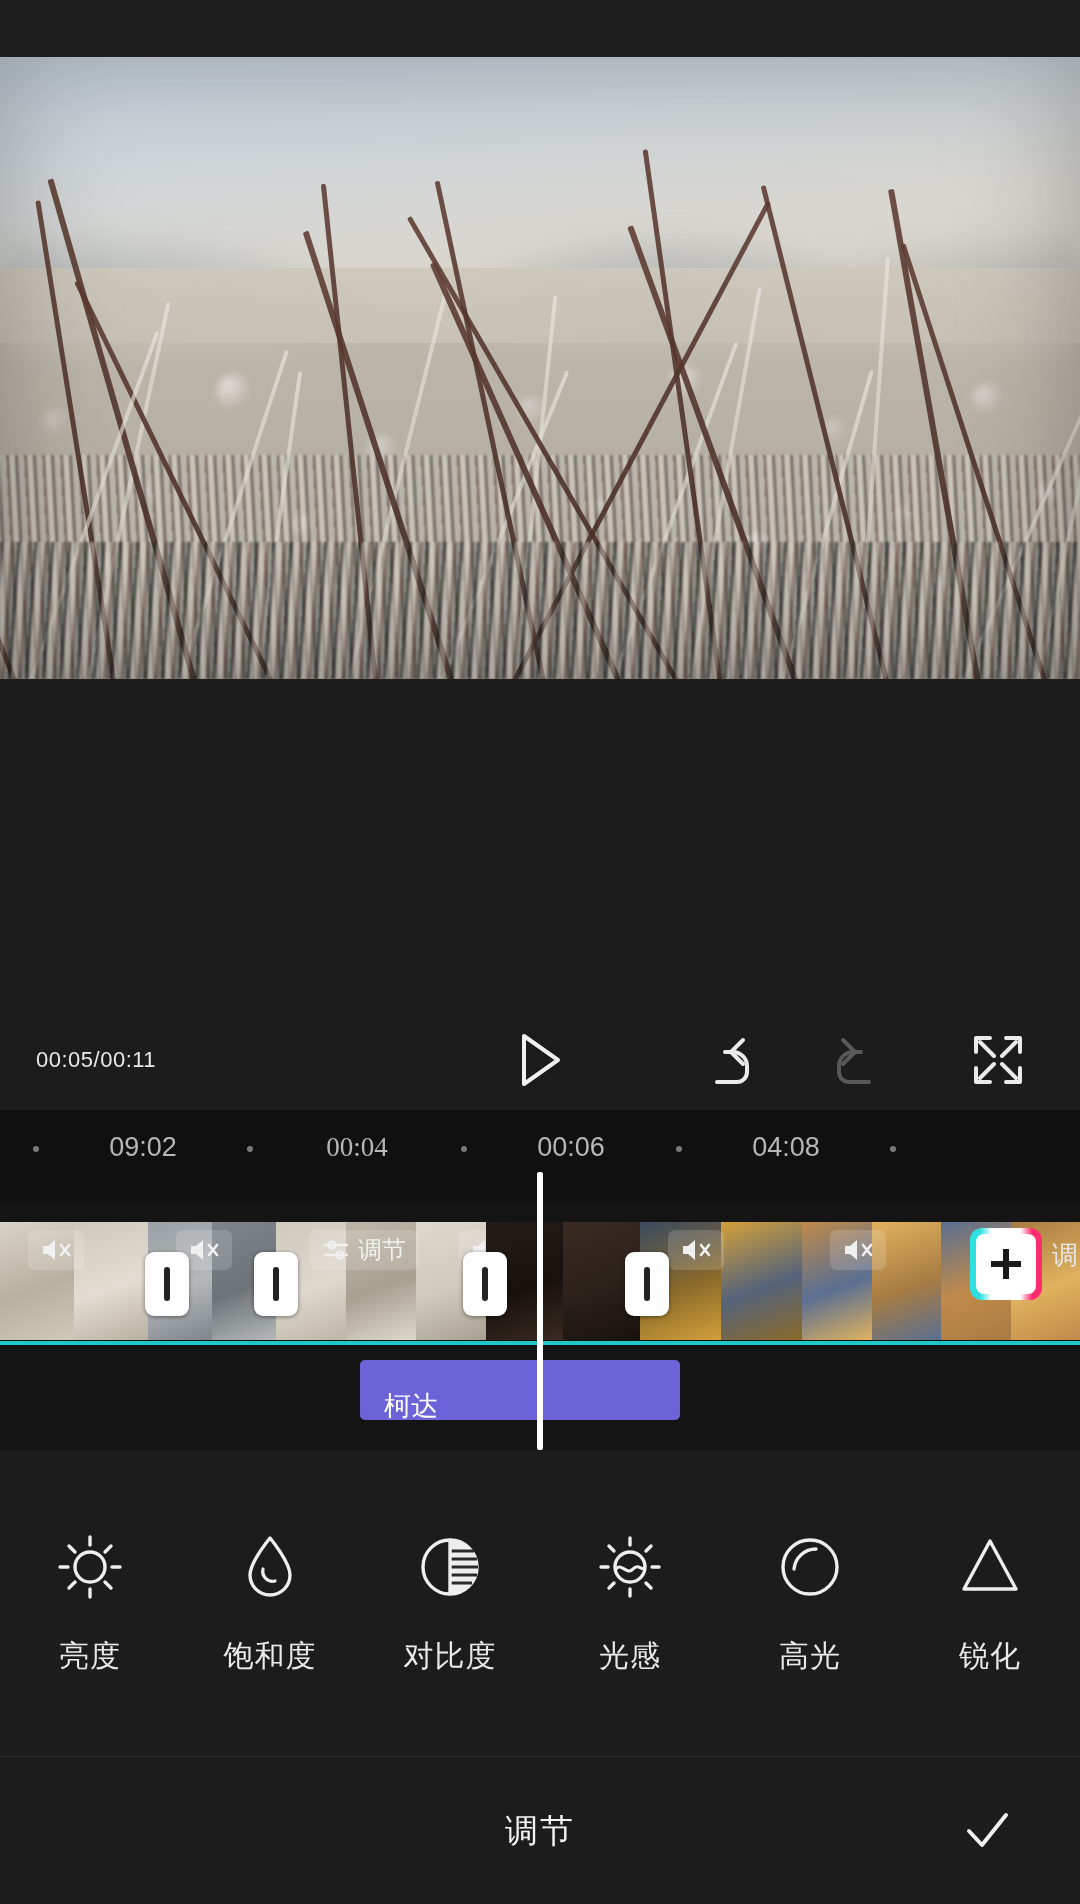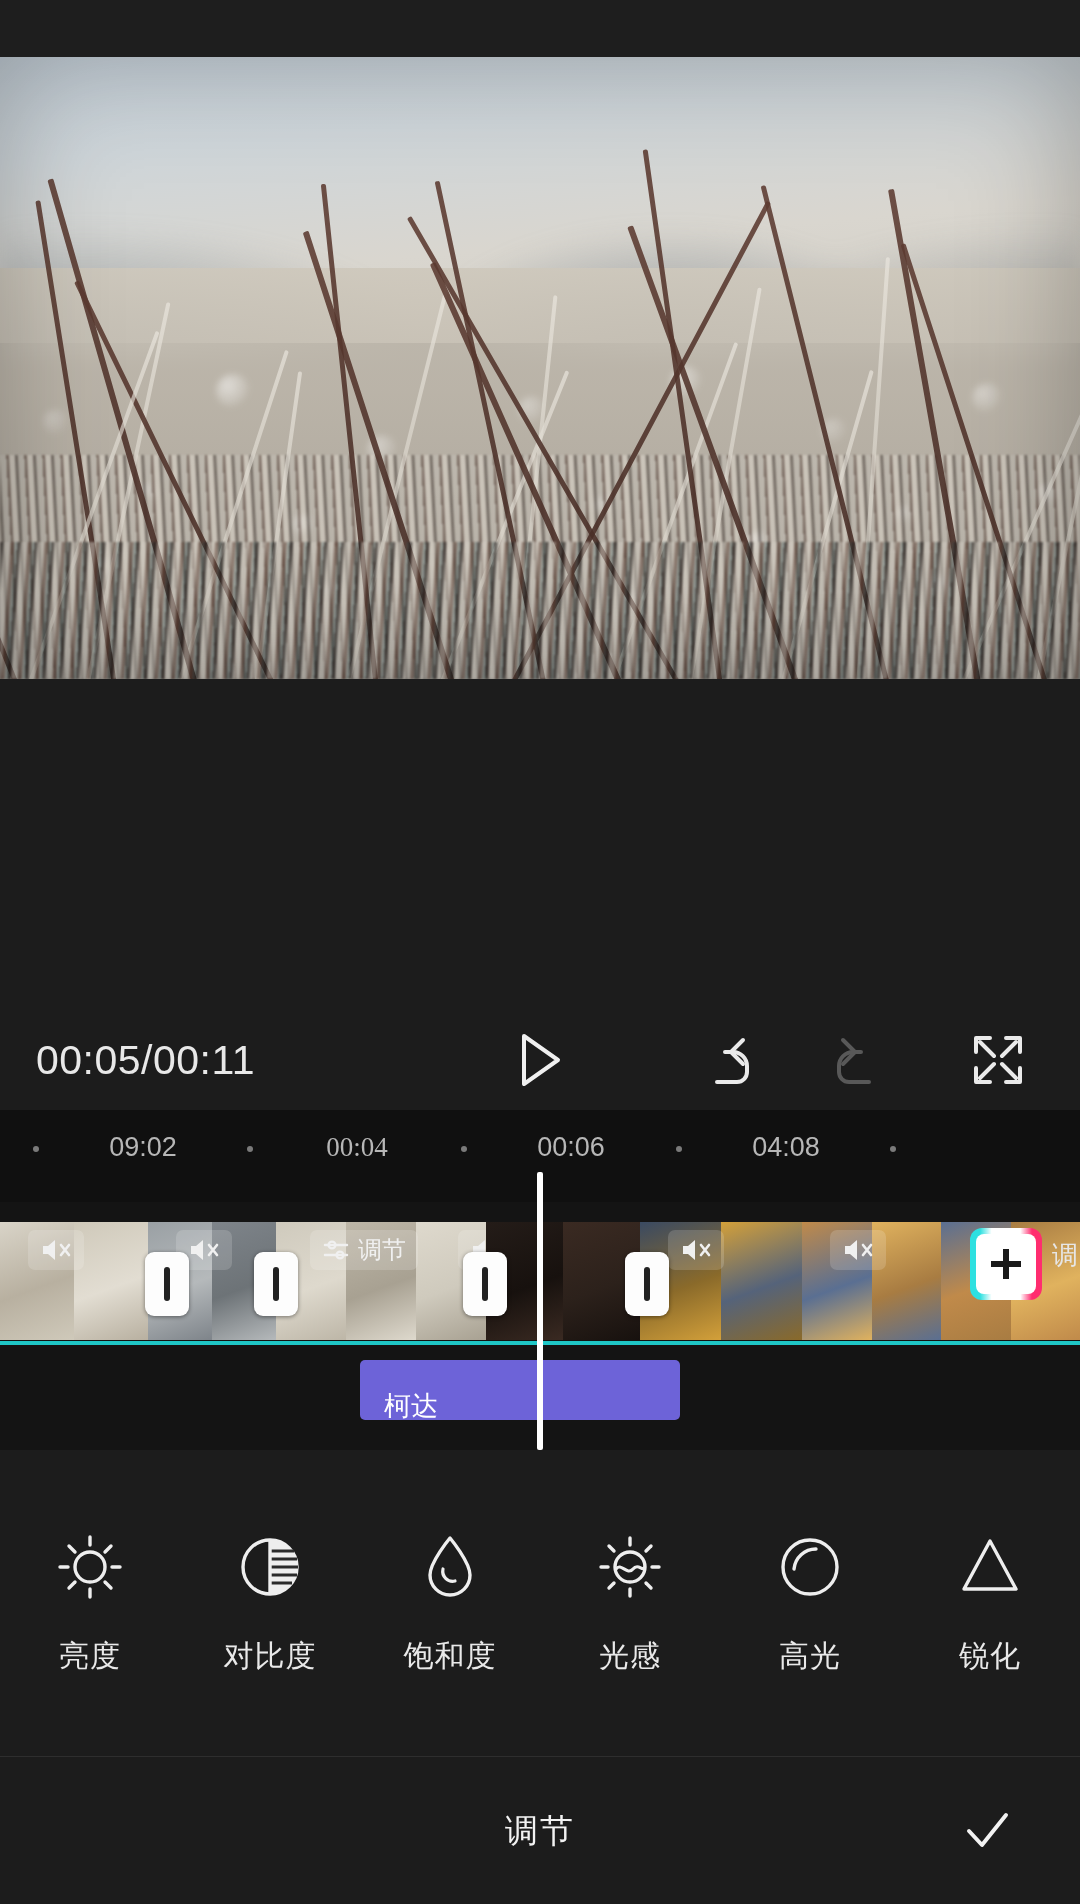--- a/index.html
+++ b/index.html
@@ -60,21 +60,21 @@
       rgba(90,62,50,.5) 11px, rgba(90,62,50,.5) 14px,
       rgba(40,90,96,.25) 15px, rgba(40,90,96,.25) 17px);
     filter:blur(1px);
   }
   .vignette { position:absolute; inset:0; box-shadow:inset 0 0 120px rgba(0,0,0,.28); }
 
   
   .playbar { position:absolute; left:0; top:1005px; width:1080px; height:110px; }
   .timecode {
     position:absolute; left:36px; top:50%; transform:translateY(-50%);
-    color:#e8e8e8; font-size:41px; letter-spacing:.5px; white-space:nowrap;
+    color:#e8e8e8; font-size:22px; letter-spacing:.5px; white-space:nowrap;
   }
   .play-btn { position:absolute; left:50%; top:50%; transform:translate(-50%,-50%);
               width:76px; height:76px; display:flex; align-items:center; justify-content:center; }
   .icon-right { position:absolute; top:50%; transform:translateY(-50%);
                 width:72px; height:72px; display:flex; align-items:center; justify-content:center; }
   .undo-btn { right:312px; }
   .redo-btn { right:190px; }
   .fullscreen-btn { right:46px; }
 
   
@@ -393,42 +393,42 @@
               <path d="M57 15 L51 21"></path>
               <path d="M21 51 L15 57"></path>
             </g>
           </svg>
         </div>
         <div class="tlabel">亮度</div>
       </div>
       <div class="tool">
         <div class="ticon">
           <svg width="72" height="72" viewBox="0 0 72 72">
+            <path d="M36 7 C36 7 16 31 16 44 A20 20 0 0 0 56 44 C56 31 36 7 36 7 Z" fill="none" stroke="#eee" stroke-width="3.4" stroke-linejoin="round"></path>
+            <path d="M29 38 A10 10 0 0 0 41 50" fill="none" stroke="#eee" stroke-width="3.2" stroke-linecap="round"></path>
+          </svg>
+        </div>
+        <div class="tlabel">饱和度</div>
+      </div>
+      <div class="tool">
+        <div class="ticon">
+          <svg width="72" height="72" viewBox="0 0 72 72">
             <circle cx="36" cy="36" r="27" fill="none" stroke="#eee" stroke-width="3.4"></circle>
             <path d="M36 9 A27 27 0 0 1 36 63 Z" fill="#eee"></path>
             <g stroke="#2a2a2a" stroke-width="3">
               <path d="M36 20 H60"></path>
               <path d="M36 28 H63"></path>
               <path d="M36 36 H64"></path>
               <path d="M36 44 H63"></path>
               <path d="M36 52 H58"></path>
             </g>
             <path d="M36 9 V63" stroke="#eee" stroke-width="3.4"></path>
           </svg>
         </div>
         <div class="tlabel">对比度</div>
-      </div>
-      <div class="tool">
-        <div class="ticon">
-          <svg width="72" height="72" viewBox="0 0 72 72">
-            <path d="M36 7 C36 7 16 31 16 44 A20 20 0 0 0 56 44 C56 31 36 7 36 7 Z" fill="none" stroke="#eee" stroke-width="3.4" stroke-linejoin="round"></path>
-            <path d="M29 38 A10 10 0 0 0 41 50" fill="none" stroke="#eee" stroke-width="3.2" stroke-linecap="round"></path>
-          </svg>
-        </div>
-        <div class="tlabel">饱和度</div>
       </div>
       <div class="tool">
         <div class="ticon">
           <svg width="72" height="72" viewBox="0 0 72 72">
             <circle cx="36" cy="36" r="15" fill="none" stroke="#eee" stroke-width="3.4"></circle>
             <path d="M22 38 C27 31 33 45 39 38 C44 32 48 40 50 37" fill="none" stroke="#eee" stroke-width="3.2" stroke-linecap="round"></path>
             <g stroke="#eee" stroke-width="3.4" stroke-linecap="round">
               <path d="M36 7 V14"></path>
               <path d="M36 58 V65"></path>
               <path d="M7 36 H14"></path>

